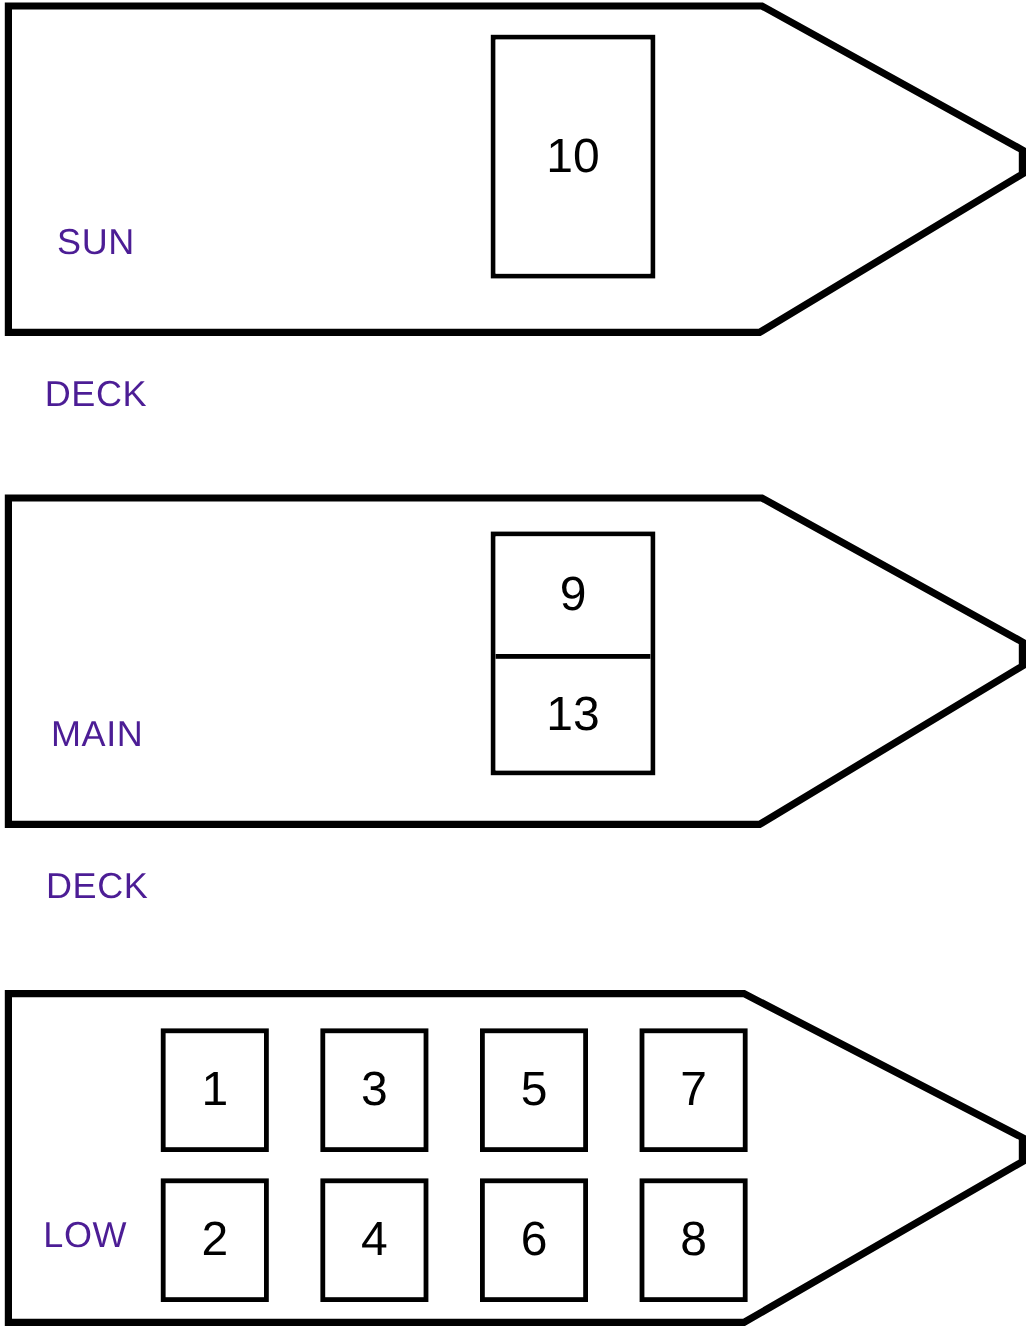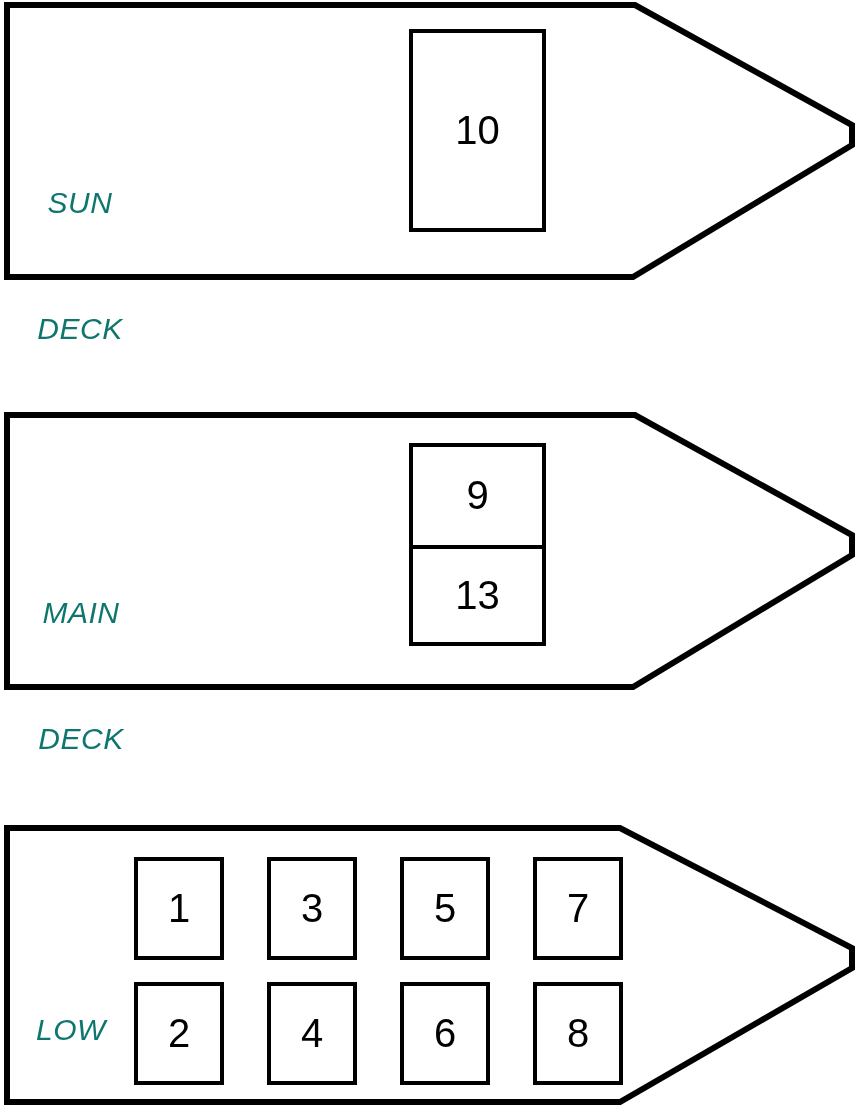--- a/index.html
+++ b/index.html
@@ -24,26 +24,25 @@
     top: 0;
     width: 857px;
   }
   .deck-svg {
     display: block;
   }
   .deck-label {
     position: absolute;
     font-size: 30px;
     line-height: 42px;
-    color: #0f766e;
+    color: #4c1d95;
     text-align: center;
     white-space: pre;
     letter-spacing: 0.5px;
     user-select: none;
-    font-style: italic;
   }
   .cabin-group {
     position: absolute;
     border: 4px solid #000000;
     box-sizing: border-box;
     background: #ffffff;
     display: flex;
     flex-direction: column;
   }
   .cabin-cell {

